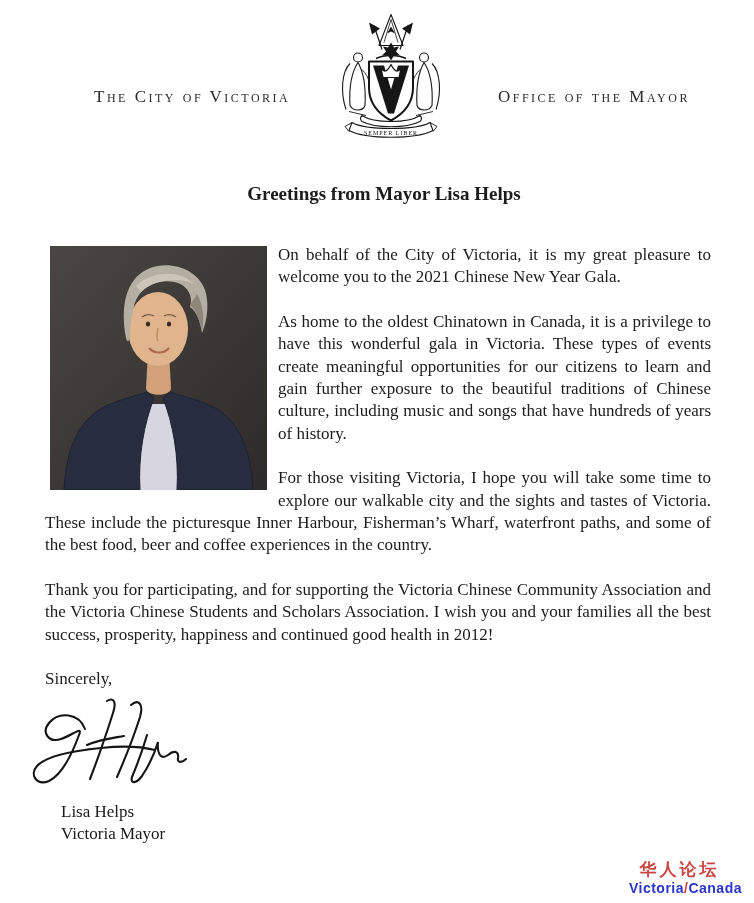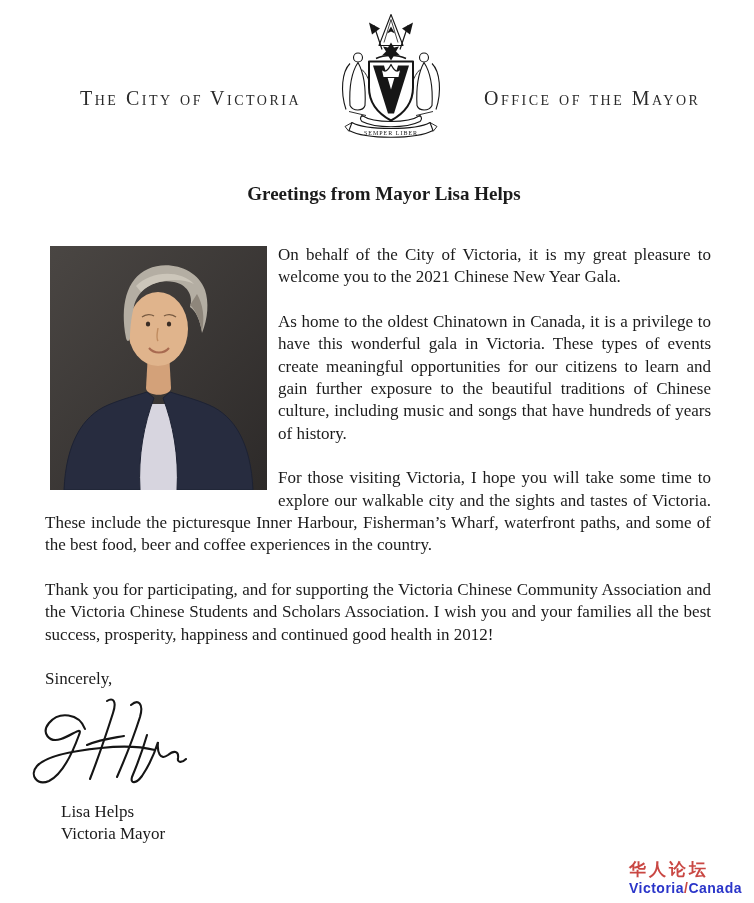--- a/index.html
+++ b/index.html
@@ -5,22 +5,22 @@
   html,body { margin:0; padding:0; }
   body {
     width:754px; height:903px; position:relative;
     background:#ffffff; overflow:hidden;
     font-family:"Liberation Serif", serif; color:#1b1b1b;
   }
 
   
   .hdr-text {
     position:absolute; top:87px;
-    font-variant:small-caps; font-size:20px; letter-spacing:2.5px;
-    color:#2a2a2a; white-space:nowrap;
+    font-variant:small-caps; font-size:17px; letter-spacing:2.5px;
+    color:#2a2a2a; white-space:nowrap;margin-left:14px;
   }
   .hdr-left  { left:80px; }
   .hdr-right { left:484px; }
   .crest { position:absolute; left:336px; top:13px; width:110px; height:125px; }
   .crest svg { width:100%; height:100%; }
 
   
   .letter-title {
     position:absolute; top:183px; left:0; width:100%;
     text-align:center; font-weight:bold; font-size:19px;
@@ -41,21 +41,21 @@
   .photo svg { display:block; width:217px; height:244px; }
 
   .salutation { margin:0 0 4px 0 !important; }
 
   .signature { display:block; margin:4px 0 10px -18px; width:172px; height:96px; }
 
   .signer { line-height:22.4px; text-align:left;margin-left:16px; }
 
   
   .watermark {
-    position:absolute; right:12px; bottom:7px; text-align:left;
+    position:absolute; right:12px; bottom:7px; text-align:center;
     font-family:"Liberation Sans", sans-serif; font-weight:bold; line-height:1.15;
   }
   .wm-cn { color:#c94743; font-size:17px; letter-spacing:3px; margin-right:12px; }
   .wm-en { color:#2a35c9; font-size:14px; letter-spacing:0.5px; }
   .wm-slash { color:#c94743; }
 </style>
 </head>
 <body>
 
 <div class="hdr-text hdr-left">The City of Victoria</div>

